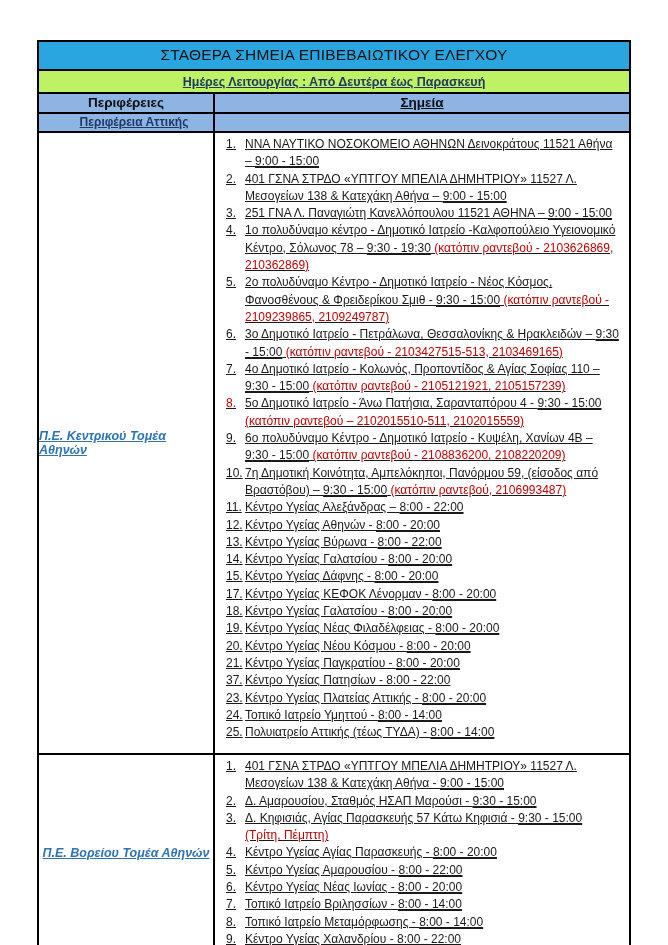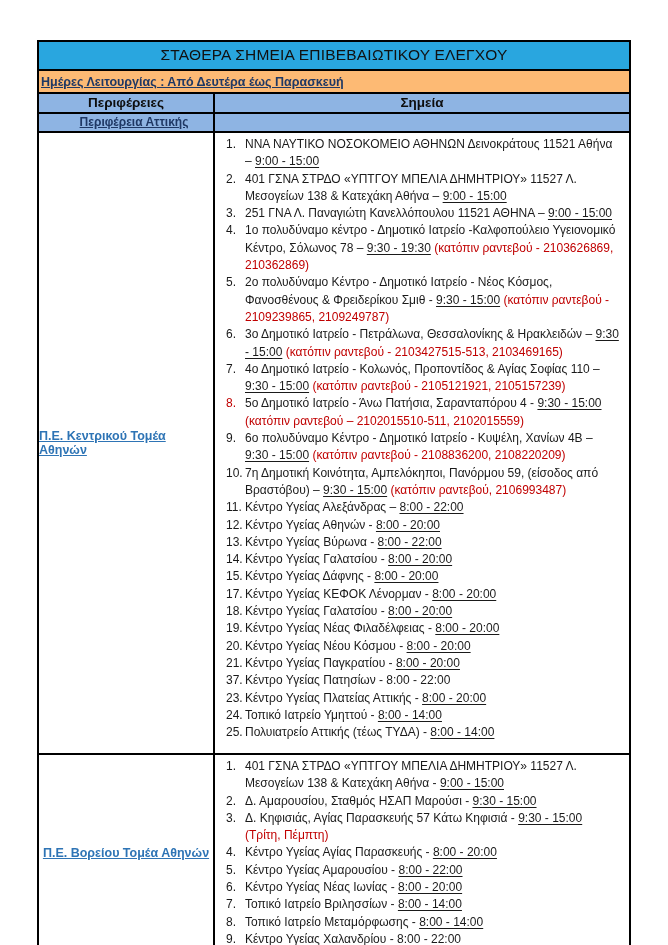--- a/index.html
+++ b/index.html
@@ -21,53 +21,54 @@
   .title-row {
     background:#29A6DF;
     text-align:center;
     padding:4px 2px 5px 2px;
   }
   .title-row .t {
     font-size:15.5px; font-weight:normal; color:#111;
     letter-spacing:0.2px;
   }
   .subtitle-row {
-    background:#fdba74;
-    text-align:left;
+    background:#bef264;
+    text-align:center;
     padding:1px 2px 2px 2px;
   }
   .subtitle-row .t {
     font-size:12.5px; font-weight:bold; color:#1F3864;
     text-decoration:underline;
   }
   .grid { display:flex; }
   .left-cell {
     width:176px; flex:none;
     border-right:2px solid #000;
     display:flex; align-items:center; justify-content:center;
     text-align:left;
   }
-  .right-cell { flex:1; min-width:0; }
+  .right-cell { flex:1; min-width:0;text-decoration:underline; }
 
   .header-row { background:#8EB4E3; }
   .header-row .left-cell, .header-row .right-cell {
     padding:1px 2px 2px 2px;
     font-size:13.5px; font-weight:bold; color:#0d0d0d;
     display:flex; align-items:center; justify-content:center;
   }
   .attiki-row { background:#8EB4E3; }
   .attiki-row .left-cell {
     padding:0 2px 2px 18px;
     font-size:12px; font-weight:bold; color:#1F3864;
     text-decoration:underline;
     min-height:17px;
   }
   .region-label {
     font-size:12.5px; font-weight:bold; color:#2E74B5;
     text-decoration:underline;
+    font-style:italic;
   }
   .points-cell { padding:3px 10px 3px 4px; }
   .sec-1 .points-cell { min-height:620px; }
   .sec-2 .points-cell { min-height:191px; }
 
   .item { display:flex; font-size:12px; line-height:17.3px; color:#1a1a1a; }
   .item .num { flex:none; width:26px; padding-left:7px; }
   .item .content { flex:1; min-width:0; }
   .u { text-decoration:underline; text-underline-offset:2px; }
   .red { color:#C00000; }

